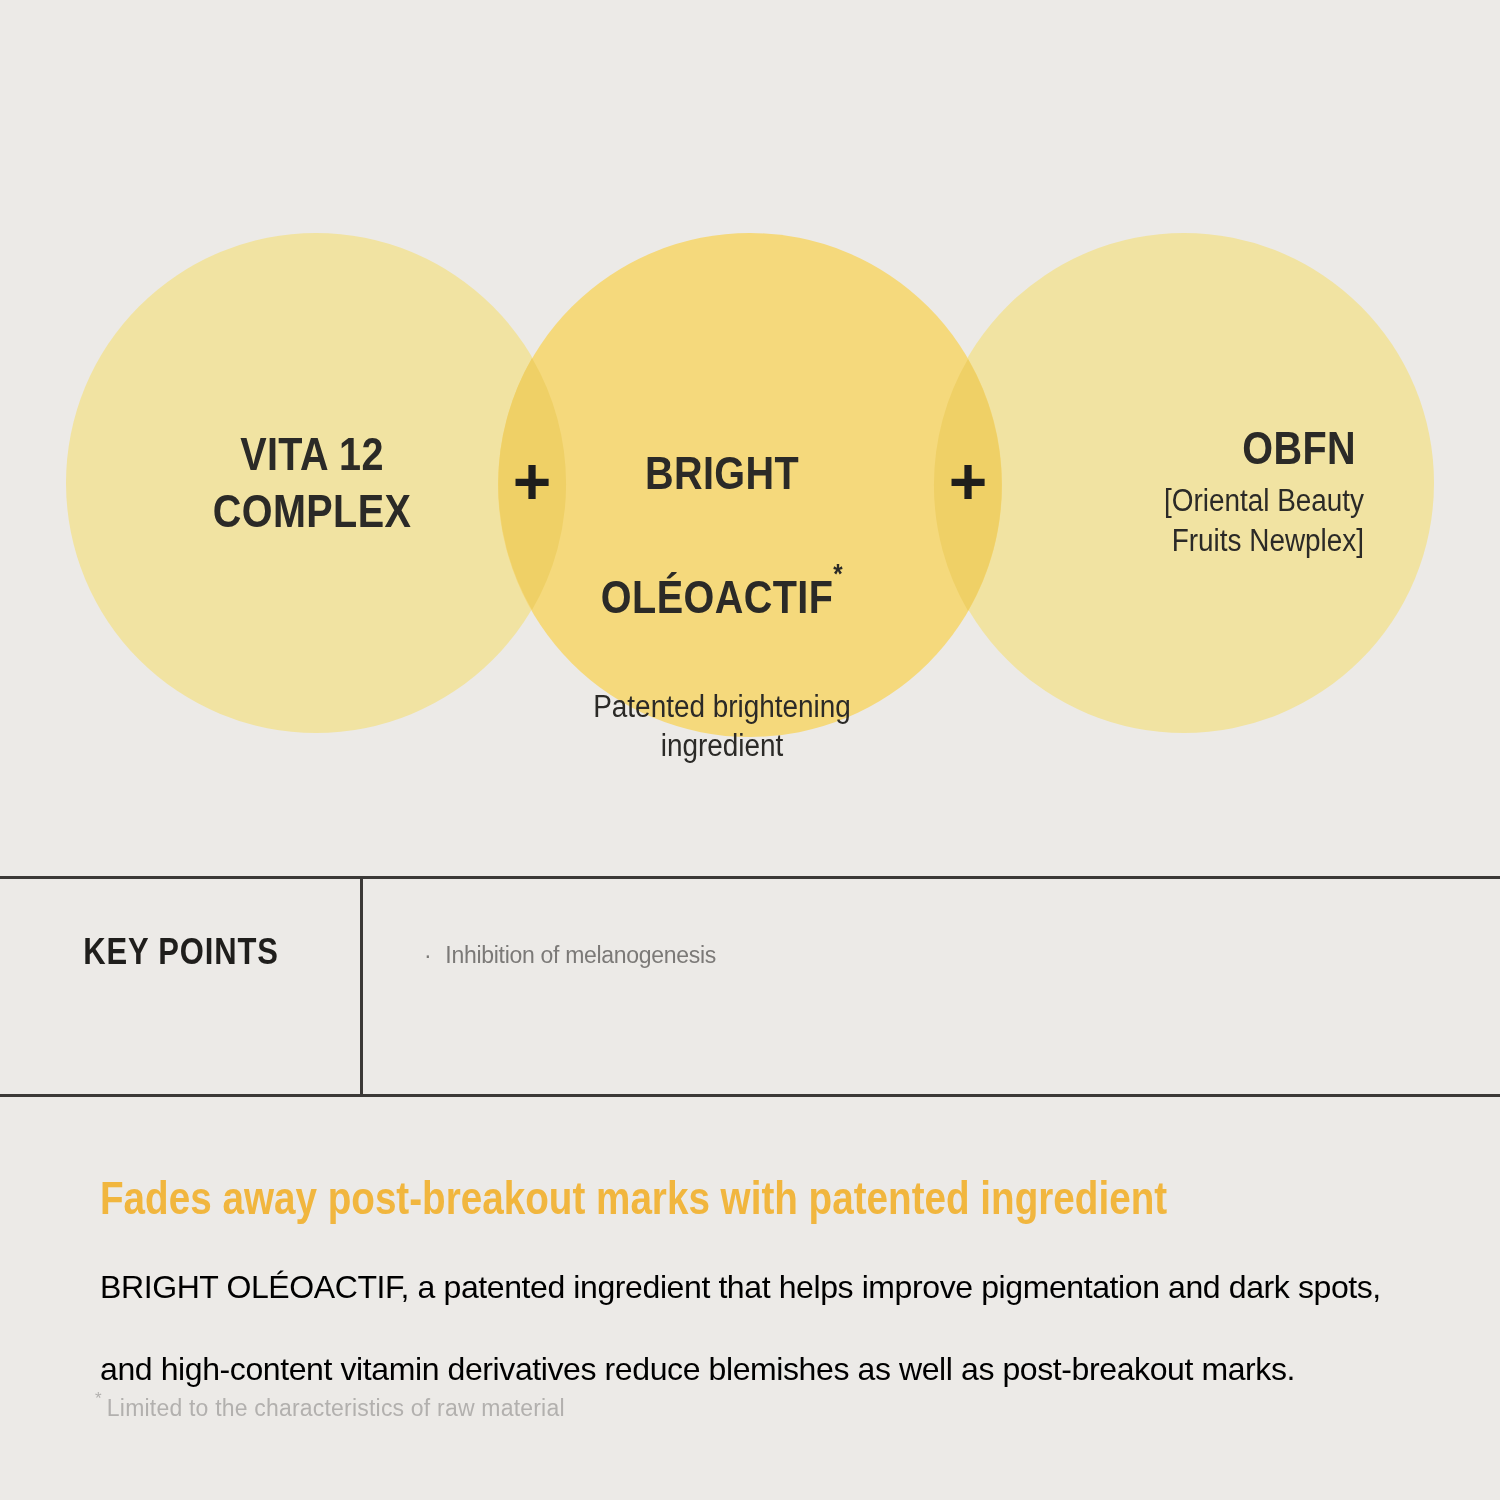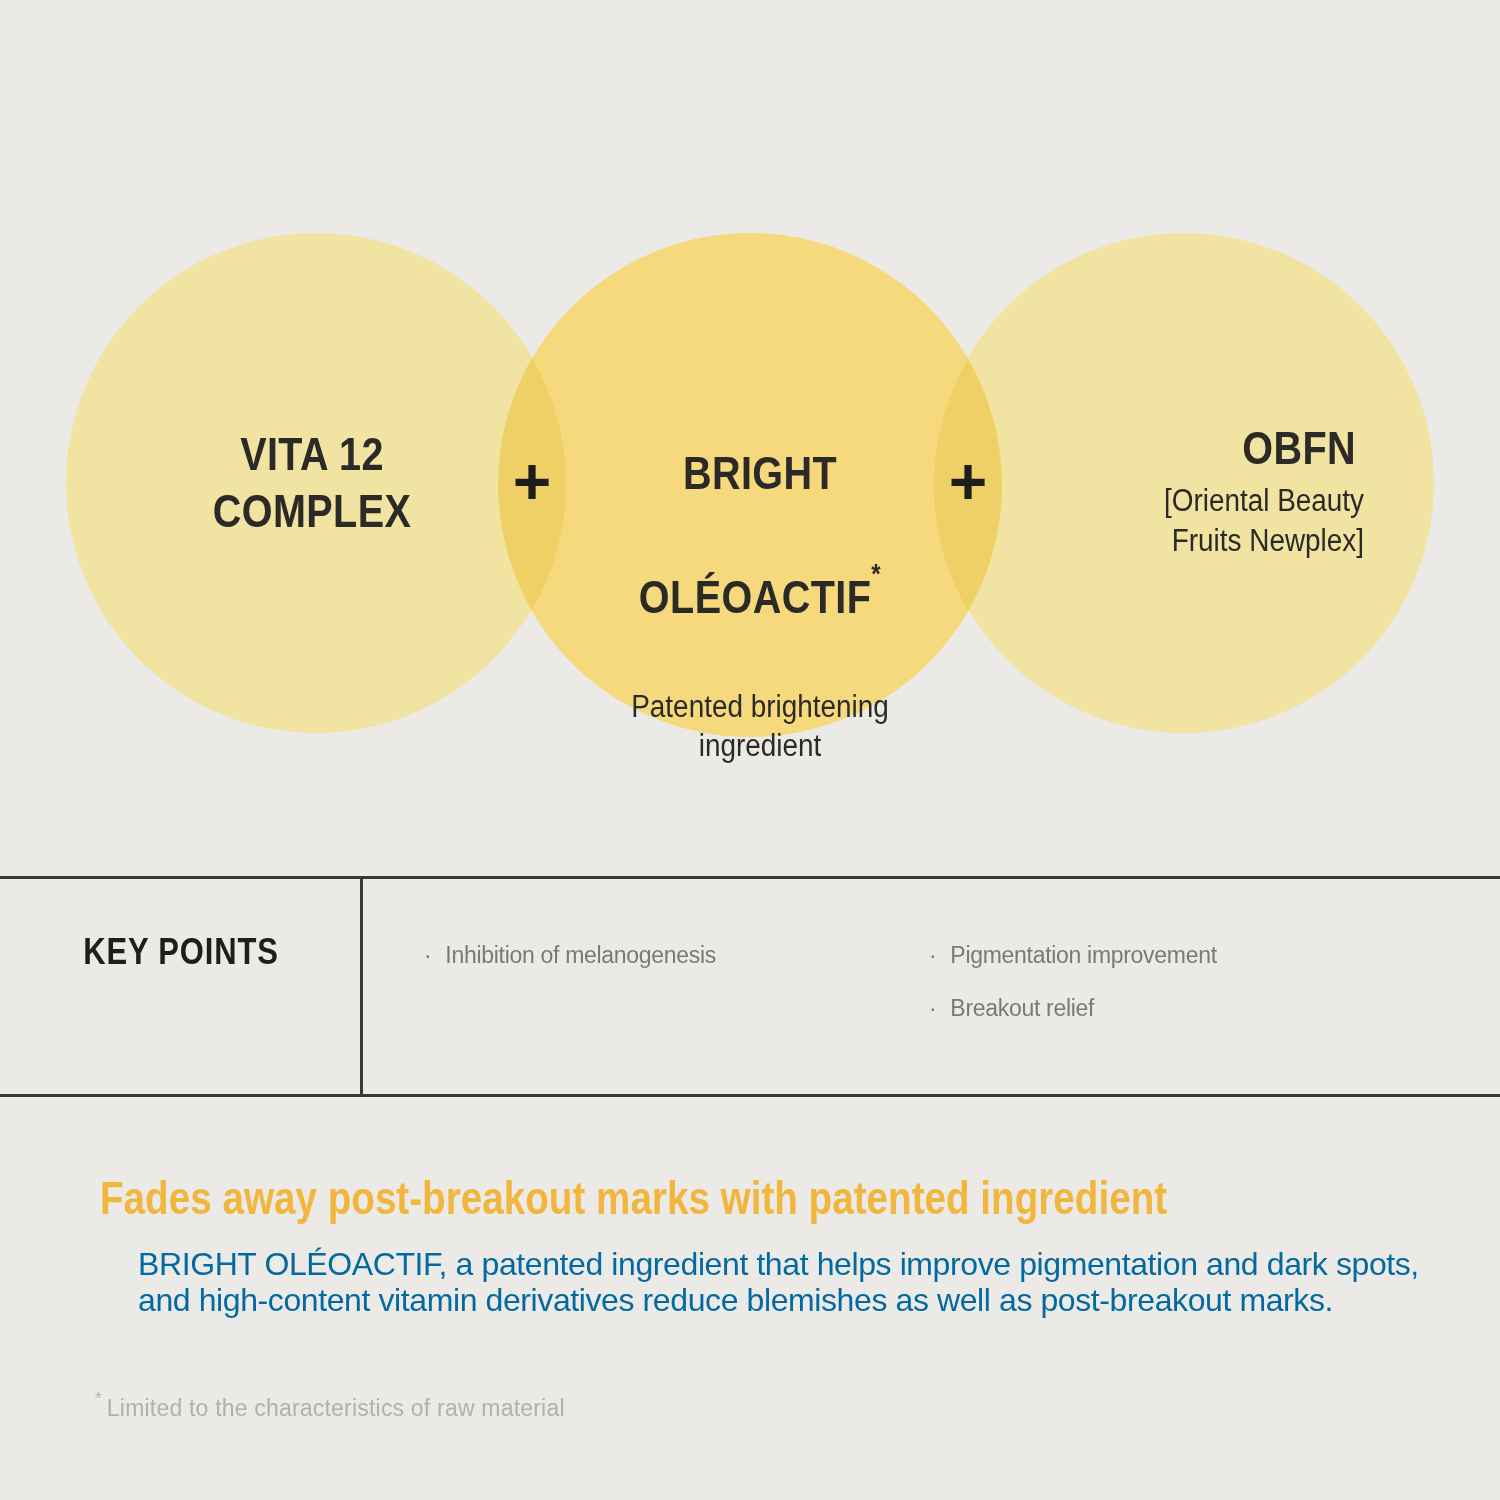--- a/index.html
+++ b/index.html
@@ -15,21 +15,21 @@
   .circle-title{
     font-size:46px;line-height:57px;font-weight:700;letter-spacing:0.5px;
     white-space:pre-line;transform:scaleX(0.86);transform-origin:center;
   }
   .circle-title sup{font-size:28px;position:relative;top:-14px;font-weight:700;}
   .circle-sub{
     font-size:31px;line-height:39px;font-weight:400;margin-top:4px;
     white-space:pre-line;transform:scaleX(0.9);transform-origin:center;color:#2B2A27;
   }
   .c1{left:112px;top:426px;width:400px;}
-  .c2{left:560px;top:388px;width:400px;}
+  .c2{left:522px;top:388px;width:400px;}
   .c3{left:984px;top:420px;width:400px;text-align:right;}
   .c3 .circle-sub{line-height:40px;}
 
   .plus{
     position:absolute;width:80px;height:84px;line-height:82px;text-align:center;
     font-size:66px;font-weight:700;color:#1F1E1C;
   }
   .plus1{left:492px;top:440px;}
   .plus2{left:928px;top:440px;}
 
@@ -51,22 +51,22 @@
   .kp-col2{left:929px;}
   .kp-bullet{margin-right:14px;}
 
   
   .desc-heading{
     position:absolute;left:100px;top:1172px;font-size:46px;line-height:52px;
     font-weight:600;color:#F1B63E;white-space:nowrap;
     transform:scaleX(0.84);transform-origin:left center;
   }
   .desc-body{
-    position:absolute;left:100px;top:1246px;font-size:32px;line-height:36px;
-    color:#0369a1;letter-spacing:-0.4px;white-space:pre;margin-left:38px;
+    position:absolute;left:100px;top:1246px;font-size:32px;line-height:82px;
+    color:#000000;letter-spacing:-0.4px;white-space:pre;
   }
   .footnote{
     position:absolute;left:95px;top:1392px;font-size:23px;color:#B2B0AE;
     letter-spacing:0.2px;
   }
   .footnote sup{font-size:17px;position:relative;top:-3px;margin-right:5px;}
 </style>
 </head>
 <body>
 
@@ -107,24 +107,20 @@
   <div class="kp-line kp-top"></div>
   <div class="kp-line kp-bottom"></div>
   <div class="kp-line kp-vline"></div>
 
   <div class="kp-label">KEY POINTS</div>
 
   <div class="kp-col kp-col1">
     <div><span class="kp-bullet">·</span><span>Inhibition of melanogenesis</span></div>
   </div>
 
-  <div class="kp-col kp-col2">
-    <div><span class="kp-bullet">·</span><span>Pigmentation improvement</span></div>
-    <div><span class="kp-bullet">·</span><span>Breakout relief</span></div>
-  </div>
 
   <div class="desc-heading">Fades away post-breakout marks with patented ingredient</div>
 
   <div class="desc-body">BRIGHT OLÉOACTIF, a patented ingredient that helps improve pigmentation and dark spots,
 and high-content vitamin derivatives reduce blemishes as well as post-breakout marks.</div>
 
   <div class="footnote"><sup>*</sup><span>Limited to the characteristics of raw material</span></div>
 
 </div>
 

